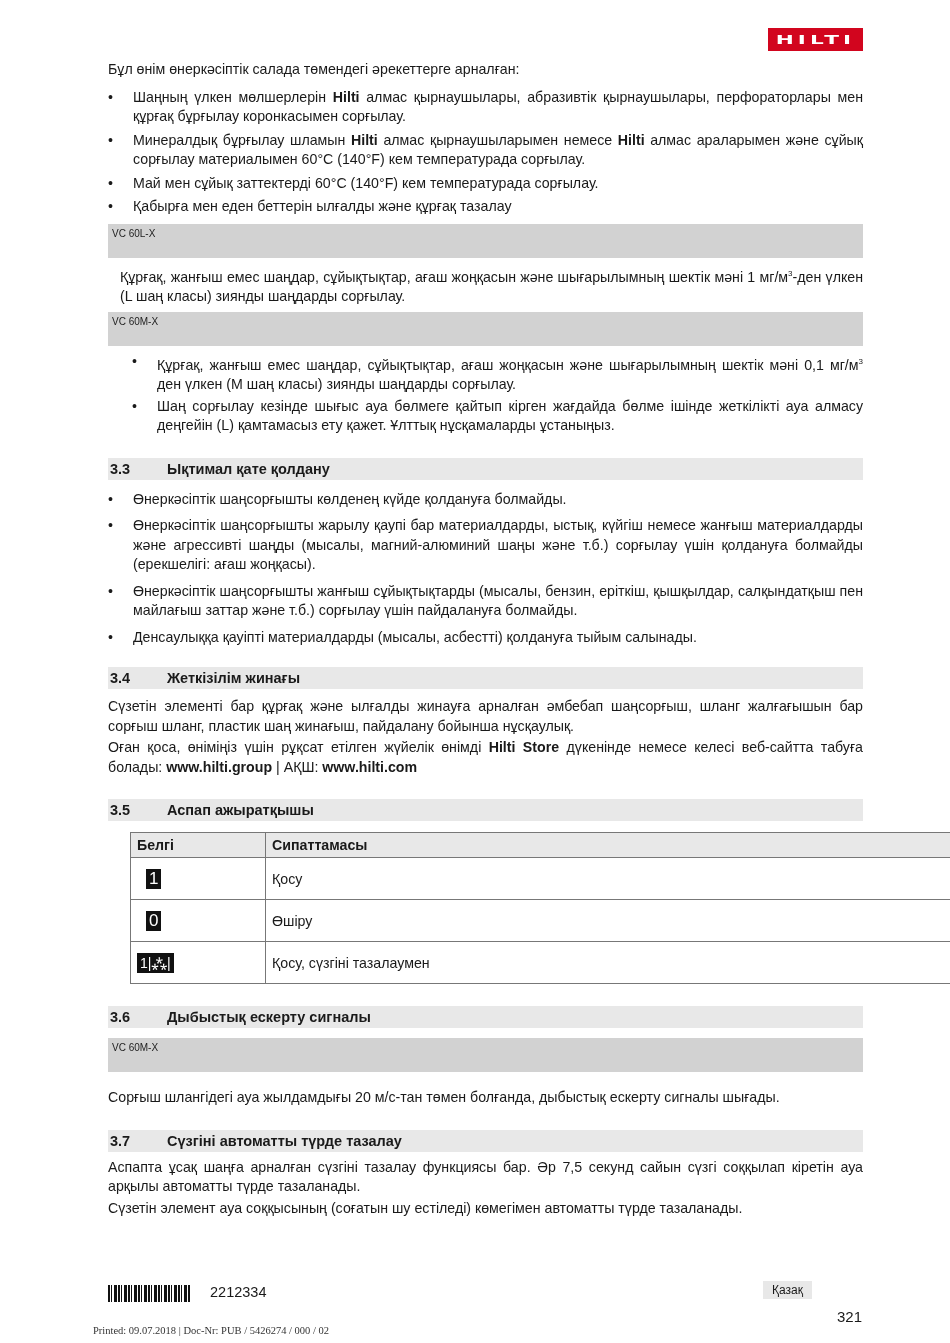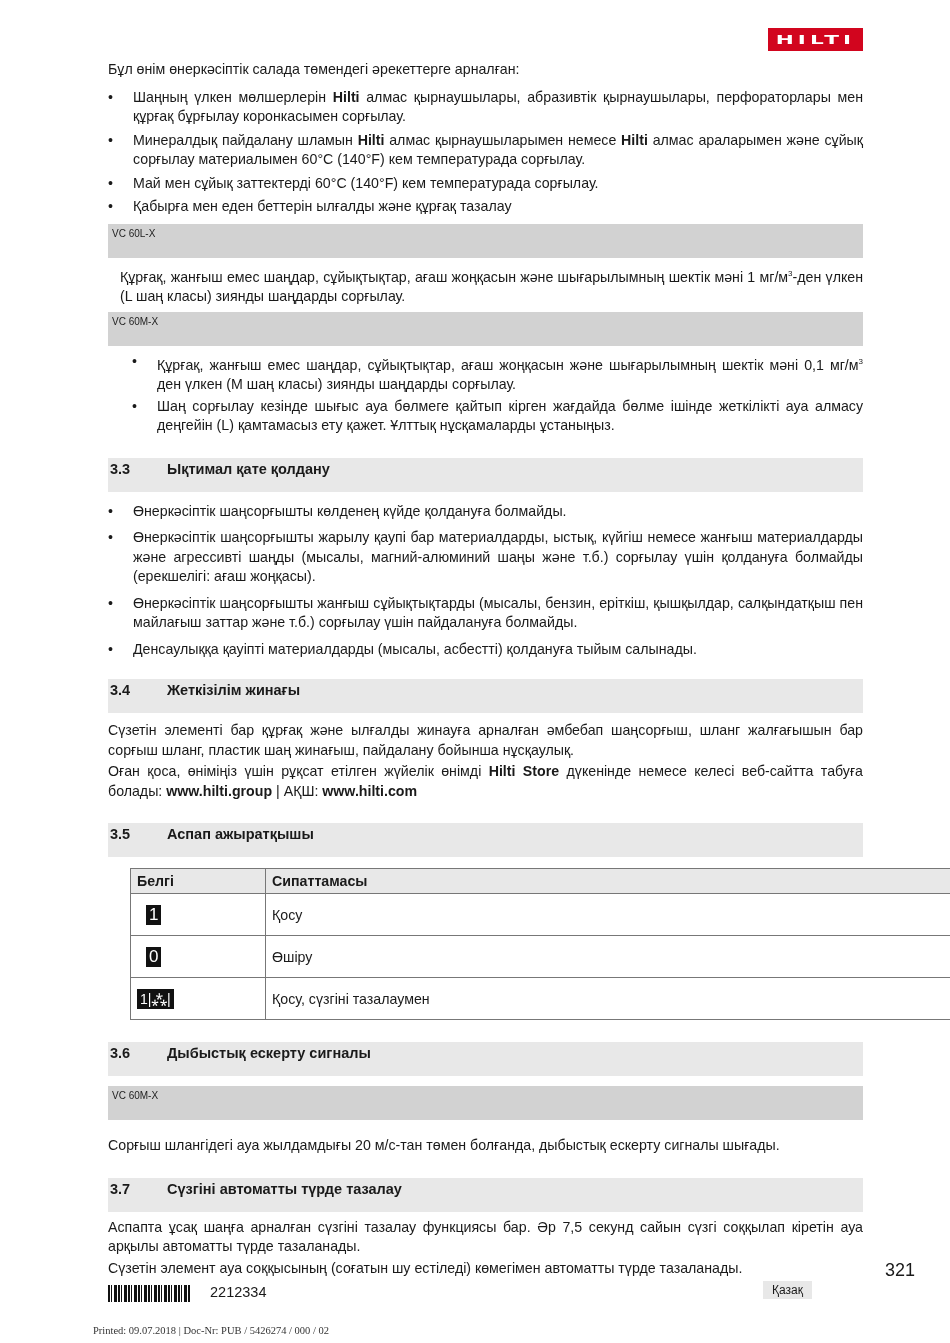--- a/index.html
+++ b/index.html
@@ -19,58 +19,58 @@
   .content { position: absolute; left: 108px; top: 58px; width: 755px; }
   p { margin: 0; line-height: 19.5px; text-align: justify; }
   b { font-weight: bold; }
   ul { list-style: none; margin: 0; padding: 0; }
   li { position: relative; padding-left: 25px; line-height: 19.5px; text-align: justify; }
   li::before { content: "•"; position: absolute; left: 0; top: 0; }
   .bar {
     background: #d2d2d2; font-size: 10px; height: 34px; line-height: 19px; padding-left: 4px; color: #222;
   }
   .sec {
-    background: #e8e8e8; height: 34px; line-height: 22px; font-weight: bold; font-size: 14.5px;
+    background: #e8e8e8; height: 22px; line-height: 22px; font-weight: bold; font-size: 14.5px;
     display: flex;
   }
   .sec .num { width: 57px; padding-left: 2px; }
   table { border-collapse: collapse; width: 853px; margin-left: 22px; }
   th, td { border: 1px solid #777; text-align: left; font-size: 14.2px; }
   th { background: #e8e8e8; height: 24px; padding: 0 6px; font-weight: bold; }
   td { height: 41px; padding: 0 6px; }
   td.sym { width: 122px; }
   .sym-box {
     display: inline-block; background: #111; color: #fff; font-size: 17px; line-height: 20px;
     height: 20px; padding: 0 3px; margin-left: 9px;
   }
   .footer-barcode {
     position: absolute; left: 108px; top: 1285px; width: 82px; height: 17px;
     background: repeating-linear-gradient(90deg, #111 0 2px, #fff 2px 3px, #111 3px 4px, #fff 4px 6px, #111 6px 9px, #fff 9px 10px);
   }
   .footer-code { position: absolute; left: 210px; top: 1284px; font-size: 14.5px; }
   .footer-lang {
     position: absolute; left: 763px; top: 1281px; background: #e8e8e8; padding: 2px 9px; font-size: 12px;
   }
-  .footer-page { position: absolute; left: 837px; top: 1260px; font-size: 18px; margin-left: 48px; }
+  .footer-page { position: absolute; left: 837px; top: 1308px; font-size: 15px; }
   .footer-print {
     position: absolute; left: 93px; top: 1325px; font-family: "Liberation Serif", serif; font-size: 10.5px; color: #333;
   }
 </style>
 </head>
 <body>
 
 <div class="logo">
     <span>HILTI</span>
   </div>
 
 <div class="content">
   <p style="margin-top:2px;">Бұл өнім өнеркәсіптік салада төмендегі әрекеттерге арналған:</p>
   <ul style="margin-top:8px;">
     <li style="margin-bottom:4px;"><span>Шаңның үлкен мөлшерлерін </span><b>Hilti</b><span> алмас қырнаушылары, абразивтік қырнаушылары, перфораторлары мен құрғақ бұрғылау коронкасымен сорғылау.</span></li>
-    <li style="margin-bottom:4px;"><span>Минералдық пайдалану шламын </span><b>Hilti</b><span> алмас қырнаушыларымен немесе </span><b>Hilti</b><span> алмас араларымен және сұйық сорғылау материалымен 60°C (140°F) кем температурада сорғылау.</span></li>
+    <li style="margin-bottom:4px;"><span>Минералдық бұрғылау шламын </span><b>Hilti</b><span> алмас қырнаушыларымен немесе </span><b>Hilti</b><span> алмас араларымен және сұйық сорғылау материалымен 60°C (140°F) кем температурада сорғылау.</span></li>
     <li style="margin-bottom:4px;"><span>Май мен сұйық заттектерді 60°C (140°F) кем температурада сорғылау.</span></li>
     <li><span>Қабырға мен еден беттерін ылғалды және құрғақ тазалау</span></li>
   </ul>
 
   <div class="bar" style="margin-top:7px;">VC 60L-X</div>
   <p style="margin:6px 0 0 12px;"><span>Құрғақ, жанғыш емес шаңдар, сұйықтықтар, ағаш жоңқасын және шығарылымның шектік мәні 1 мг/м</span><sup style="font-size:8px;">3</sup><span>-ден үлкен (L шаң класы) зиянды шаңдарды сорғылау.</span></p>
 
   <div class="bar" style="margin-top:6px;">VC 60M-X</div>
   <ul style="margin:6px 0 0 24px;">
     <li style="margin-bottom:2px;"><span>Құрғақ, жанғыш емес шаңдар, сұйықтықтар, ағаш жоңқасын және шығарылымның шектік мәні 0,1 мг/м</span><sup style="font-size:8px;">3</sup><span> ден үлкен (M шаң класы) зиянды шаңдарды сорғылау.</span></li>

